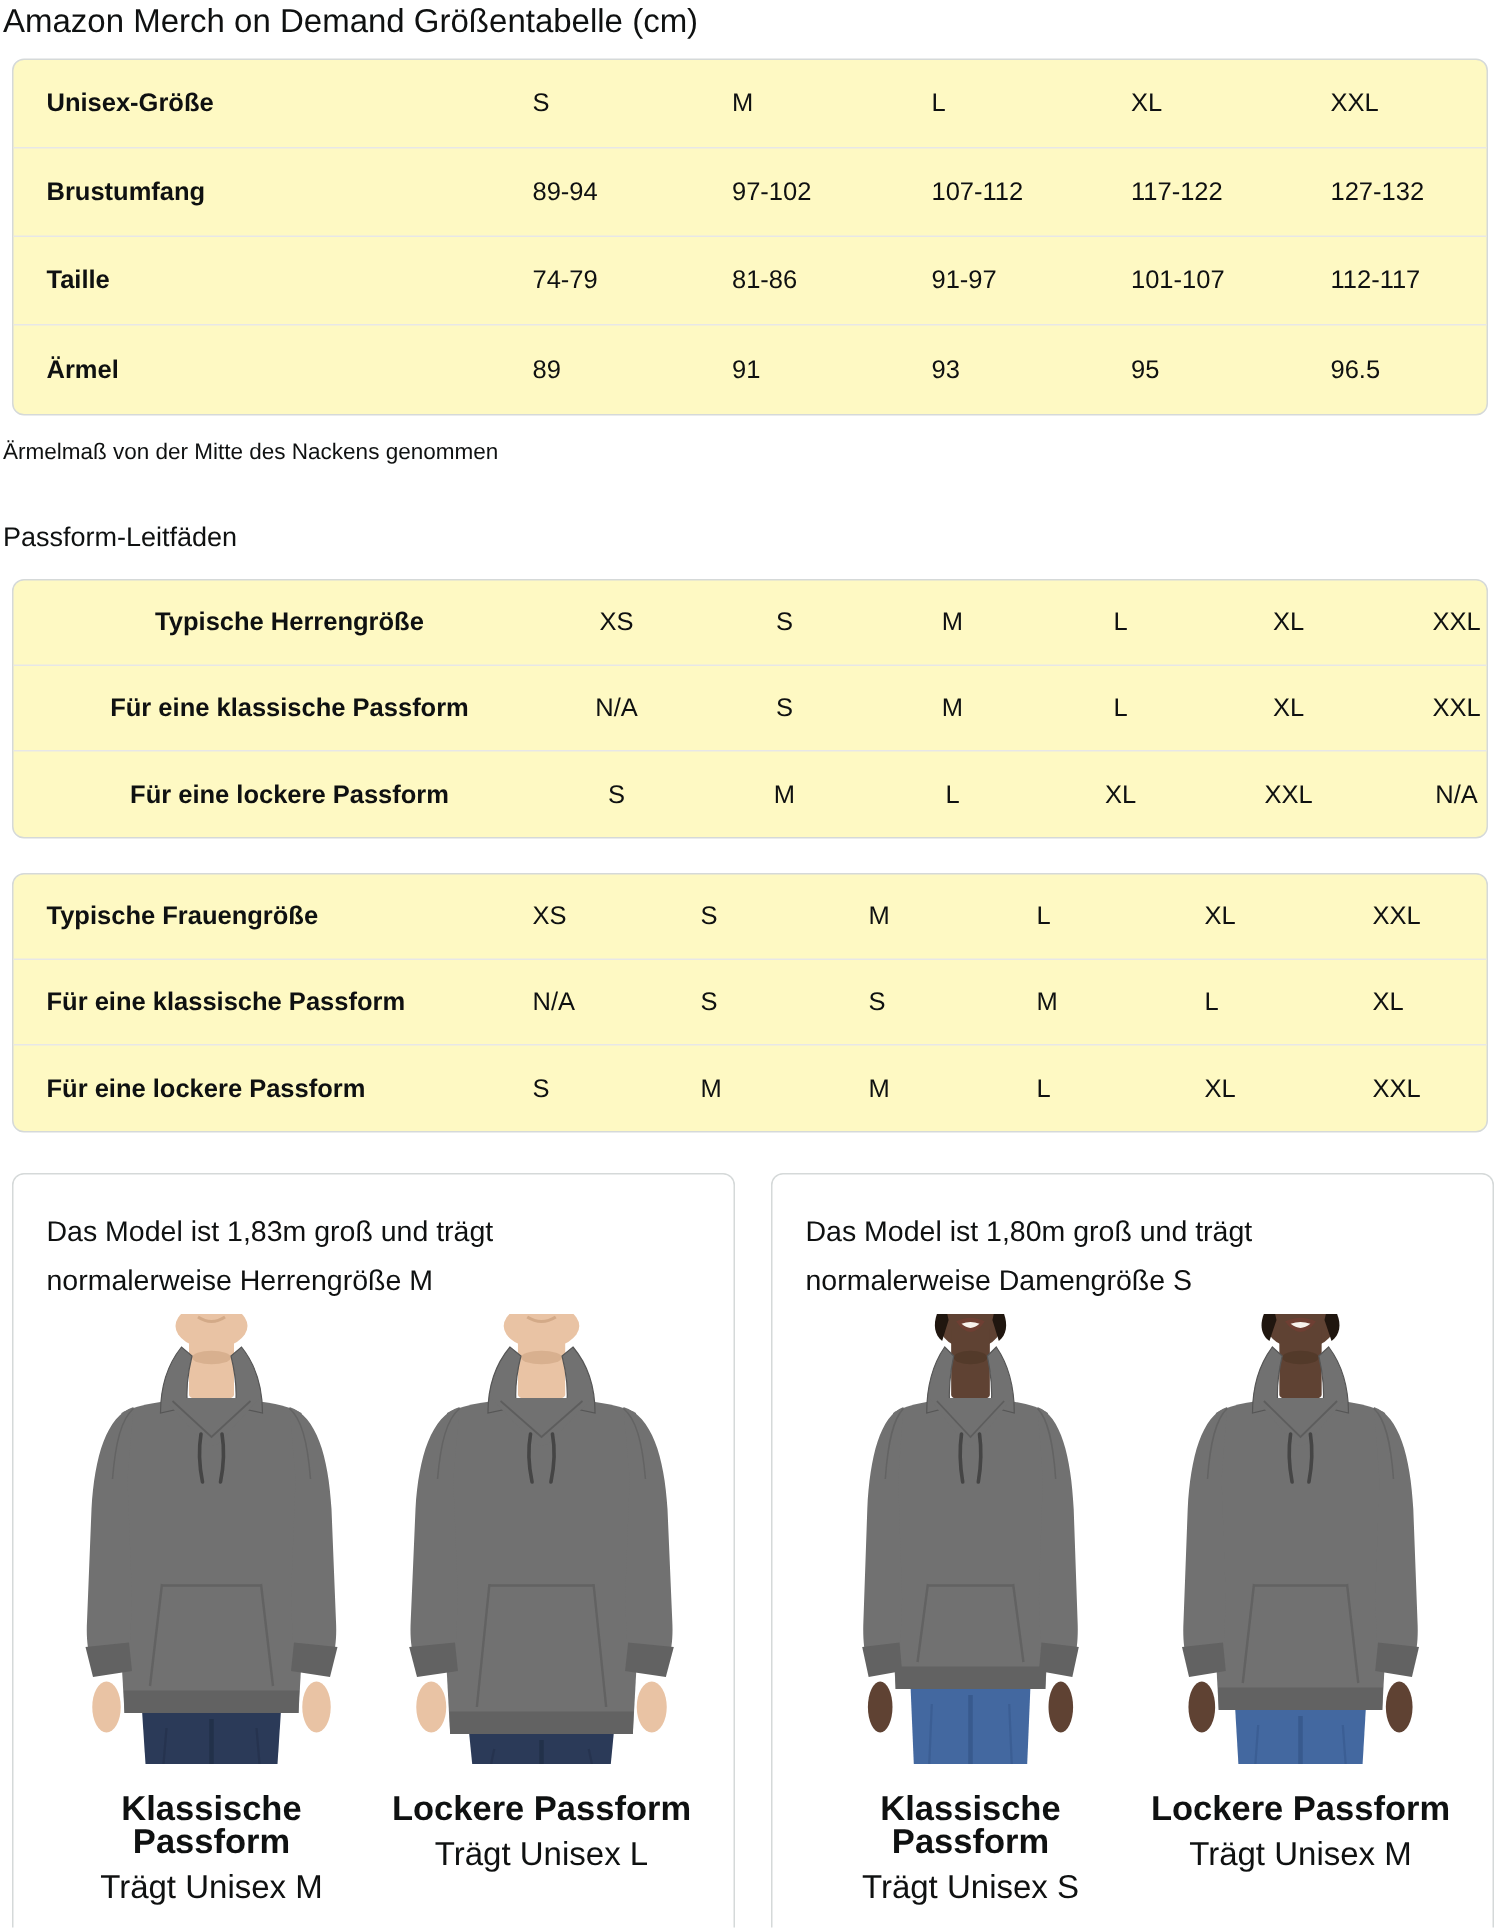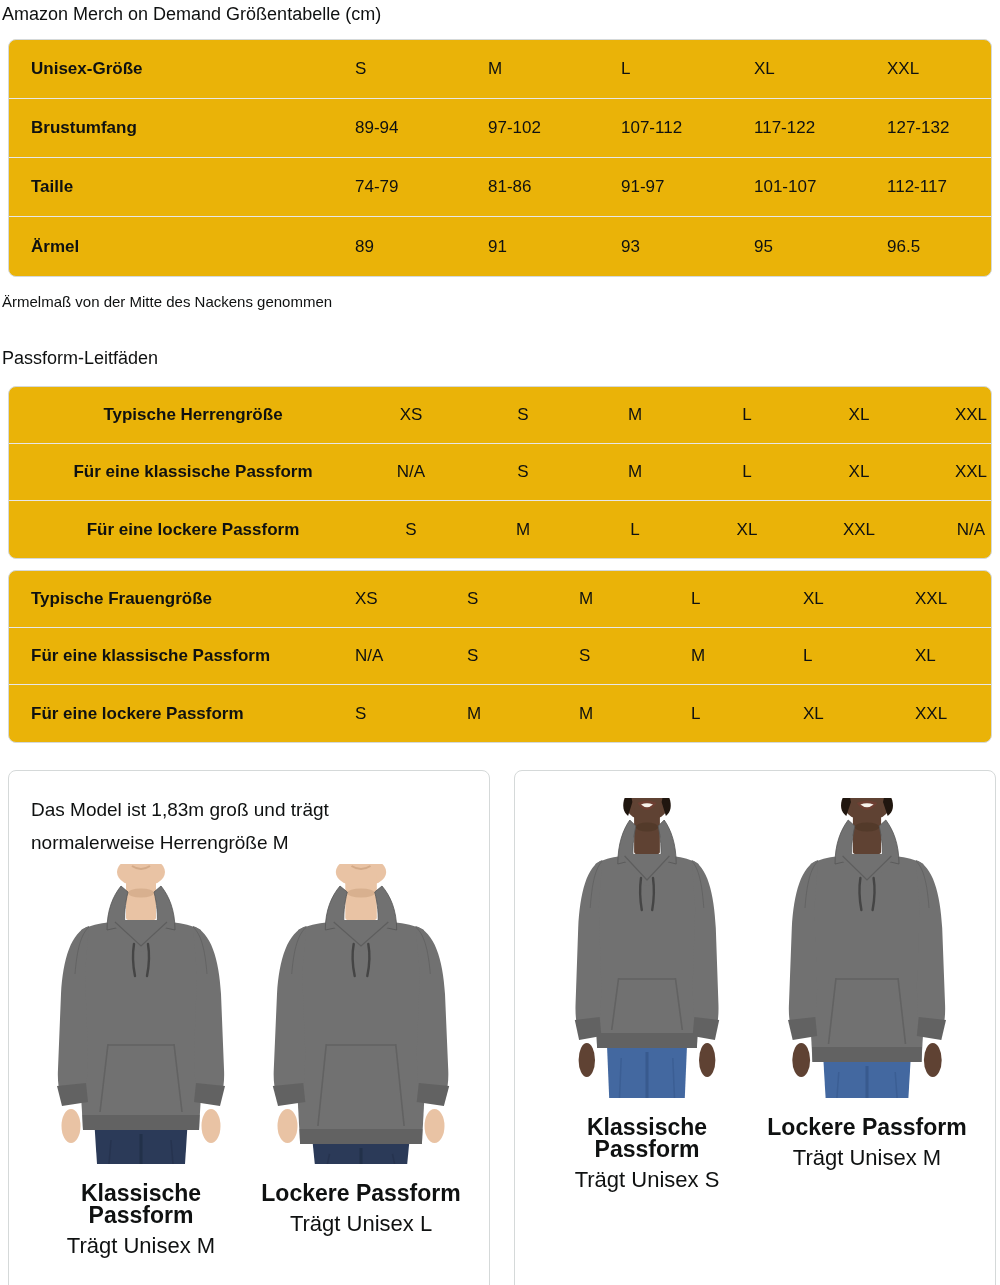--- a/index.html
+++ b/index.html
@@ -3,37 +3,37 @@
 <meta charset="utf-8">
 <style>
   * { box-sizing: border-box; }
   html,body { margin:0; padding:0; background:#fff; }
   body {
     width:1000px; height:1285px;
     font-family:"Liberation Sans", sans-serif;
     color:var(--text,#0F1111);
     overflow:hidden;
   }
-  .page-title { font-size:18px; line-height:22px; margin:3px 0 0 2px; font-weight:400; }
+  .page-title { font-size:22px; line-height:22px; margin:3px 0 0 2px; font-weight:400; }
   .sizetable {
     margin:14px 8px 0 8px;
     border:1px solid var(--border,#D5D9D9);
     border-radius:8px;
-    background:#eab308;
+    background:#fef9c3;
   }
   .trow { display:flex; align-items:center; height:59px; border-bottom:1px solid var(--divider,#E7E7E7); }
   .sizetable .trow:last-child { border-bottom:none; }
   .tlabel { flex:0 0 346px; padding-left:22px; font-weight:bold; font-size:17px; }
   .tcell { flex:0 0 133px; font-size:17px; }
   .fit .trow { height:57px; }
   .fit .tcell { flex:0 0 112px; }
   .footnote { font-size:15px; line-height:18px; margin:16px 0 0 2px; font-weight:400; }
   .section-heading { font-size:18px; line-height:22px; margin:36px 0 0 2px; font-weight:400; }
   .fit-1 { margin-top:17px;text-align:center; }
-  .fit-2 { margin-top:11px; }
+  .fit-2 { margin-top:23px; }
   .cards { display:flex; gap:24px; margin:27px 8px 0 8px; }
   .card {
     flex:0 0 480px; height:618px;
     border:1px solid var(--border,#D5D9D9);
     border-radius:8px;
     padding:22px 18px 16px 22px;
     background:#fff;
   }
   .card-desc { font-size:19px; line-height:33px; font-weight:400; width:420px; }
   .photos { display:flex; margin-top:5px; }
@@ -229,20 +229,21 @@
           <div class="cap-wears">Trägt Unisex M</div>
         </div>
         <div class="caption-slot">
           <div class="cap-fit">Lockere Passform</div>
           <div class="cap-wears">Trägt Unisex L</div>
         </div>
       </div>
     </div>
 
     <div class="card">
+      <div class="card-desc">Das Model ist 1,80m groß und trägt normalerweise Damengröße S</div>
       <div class="photos">
         <div class="photo-slot">
             <svg viewBox="0 0 220 300" width="220" height="300">
               <g>
                 <path fill="#4368A0" d="M 69.6 238 L 150.4 238 L 147.8 300 L 72.2 300 Z"></path>
                 <path stroke="#2F4E7F" stroke-width="3" opacity="0.55" fill="none" d="M 110 254 L 110 300"></path>
                 <path stroke="#2F4E7F" stroke-width="1.5" opacity="0.35" fill="none" d="M 84.2 260 L 82.5 300 M 135.8 260 L 137.5 300"></path>
               </g>
               <ellipse fill="#5F4233" cx="49.8" cy="262" rx="8.2" ry="17"></ellipse>
               <ellipse fill="#5F4233" cx="170.2" cy="262" rx="8.2" ry="17"></ellipse>

